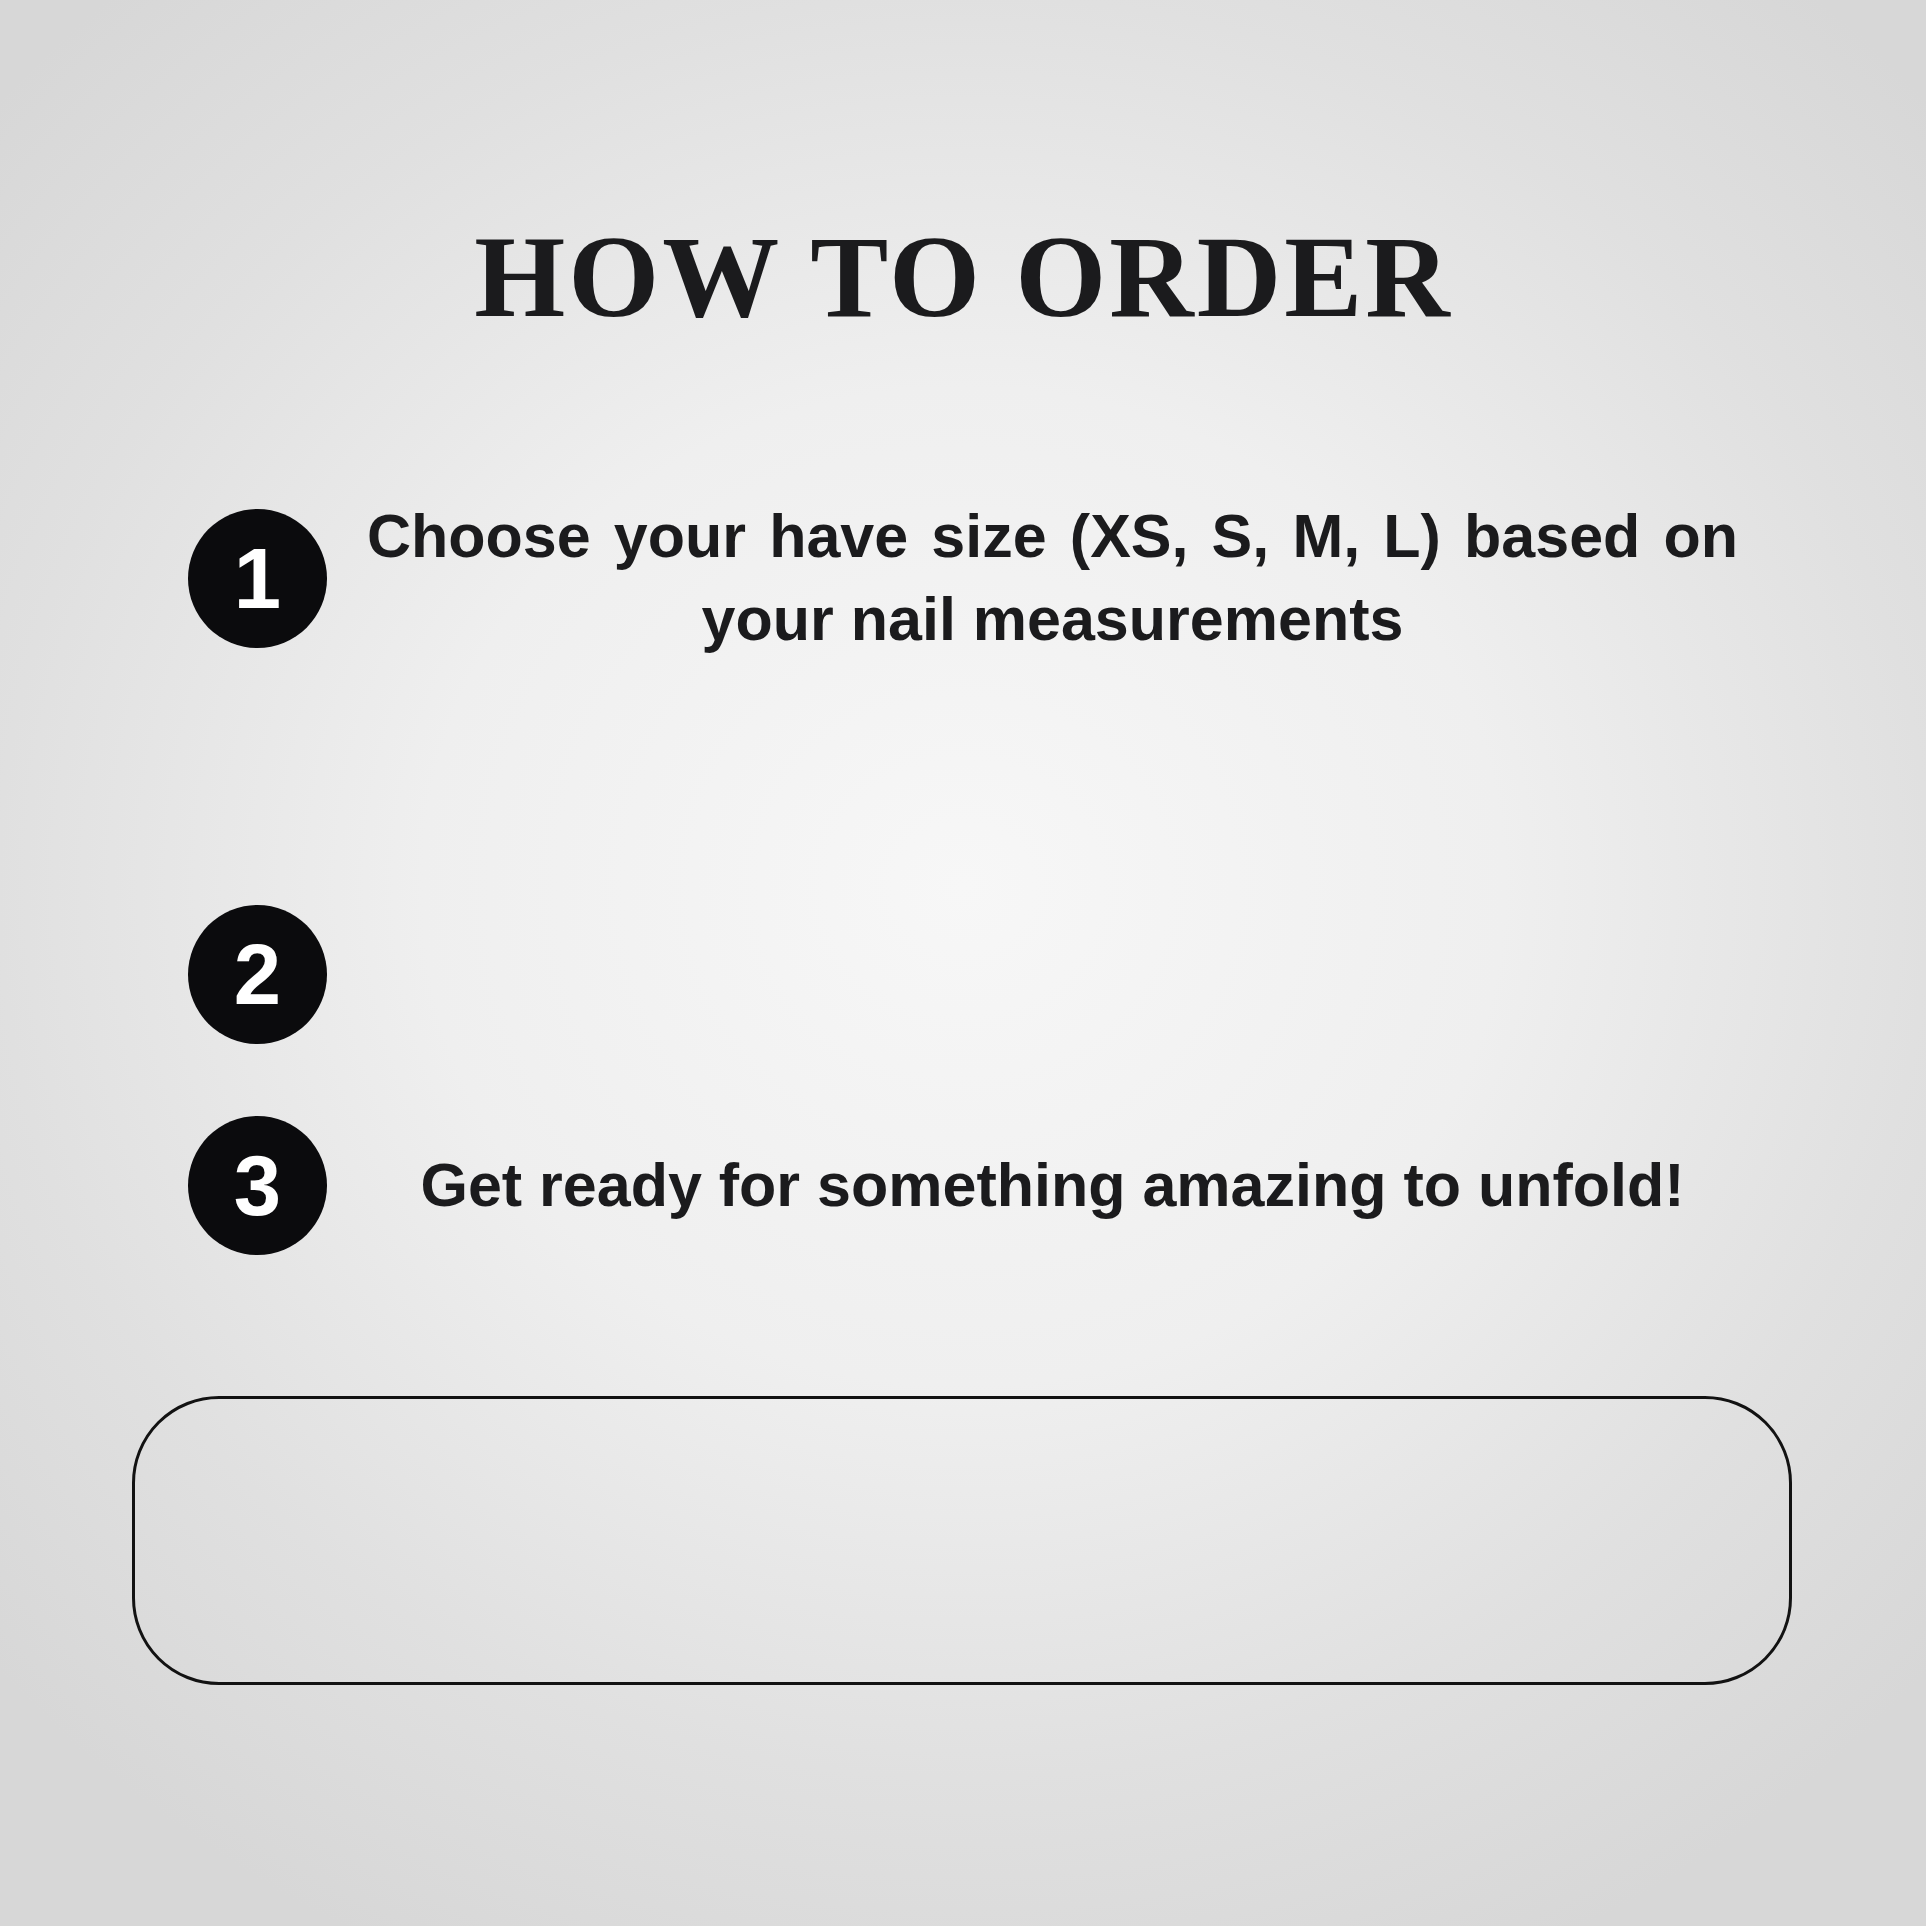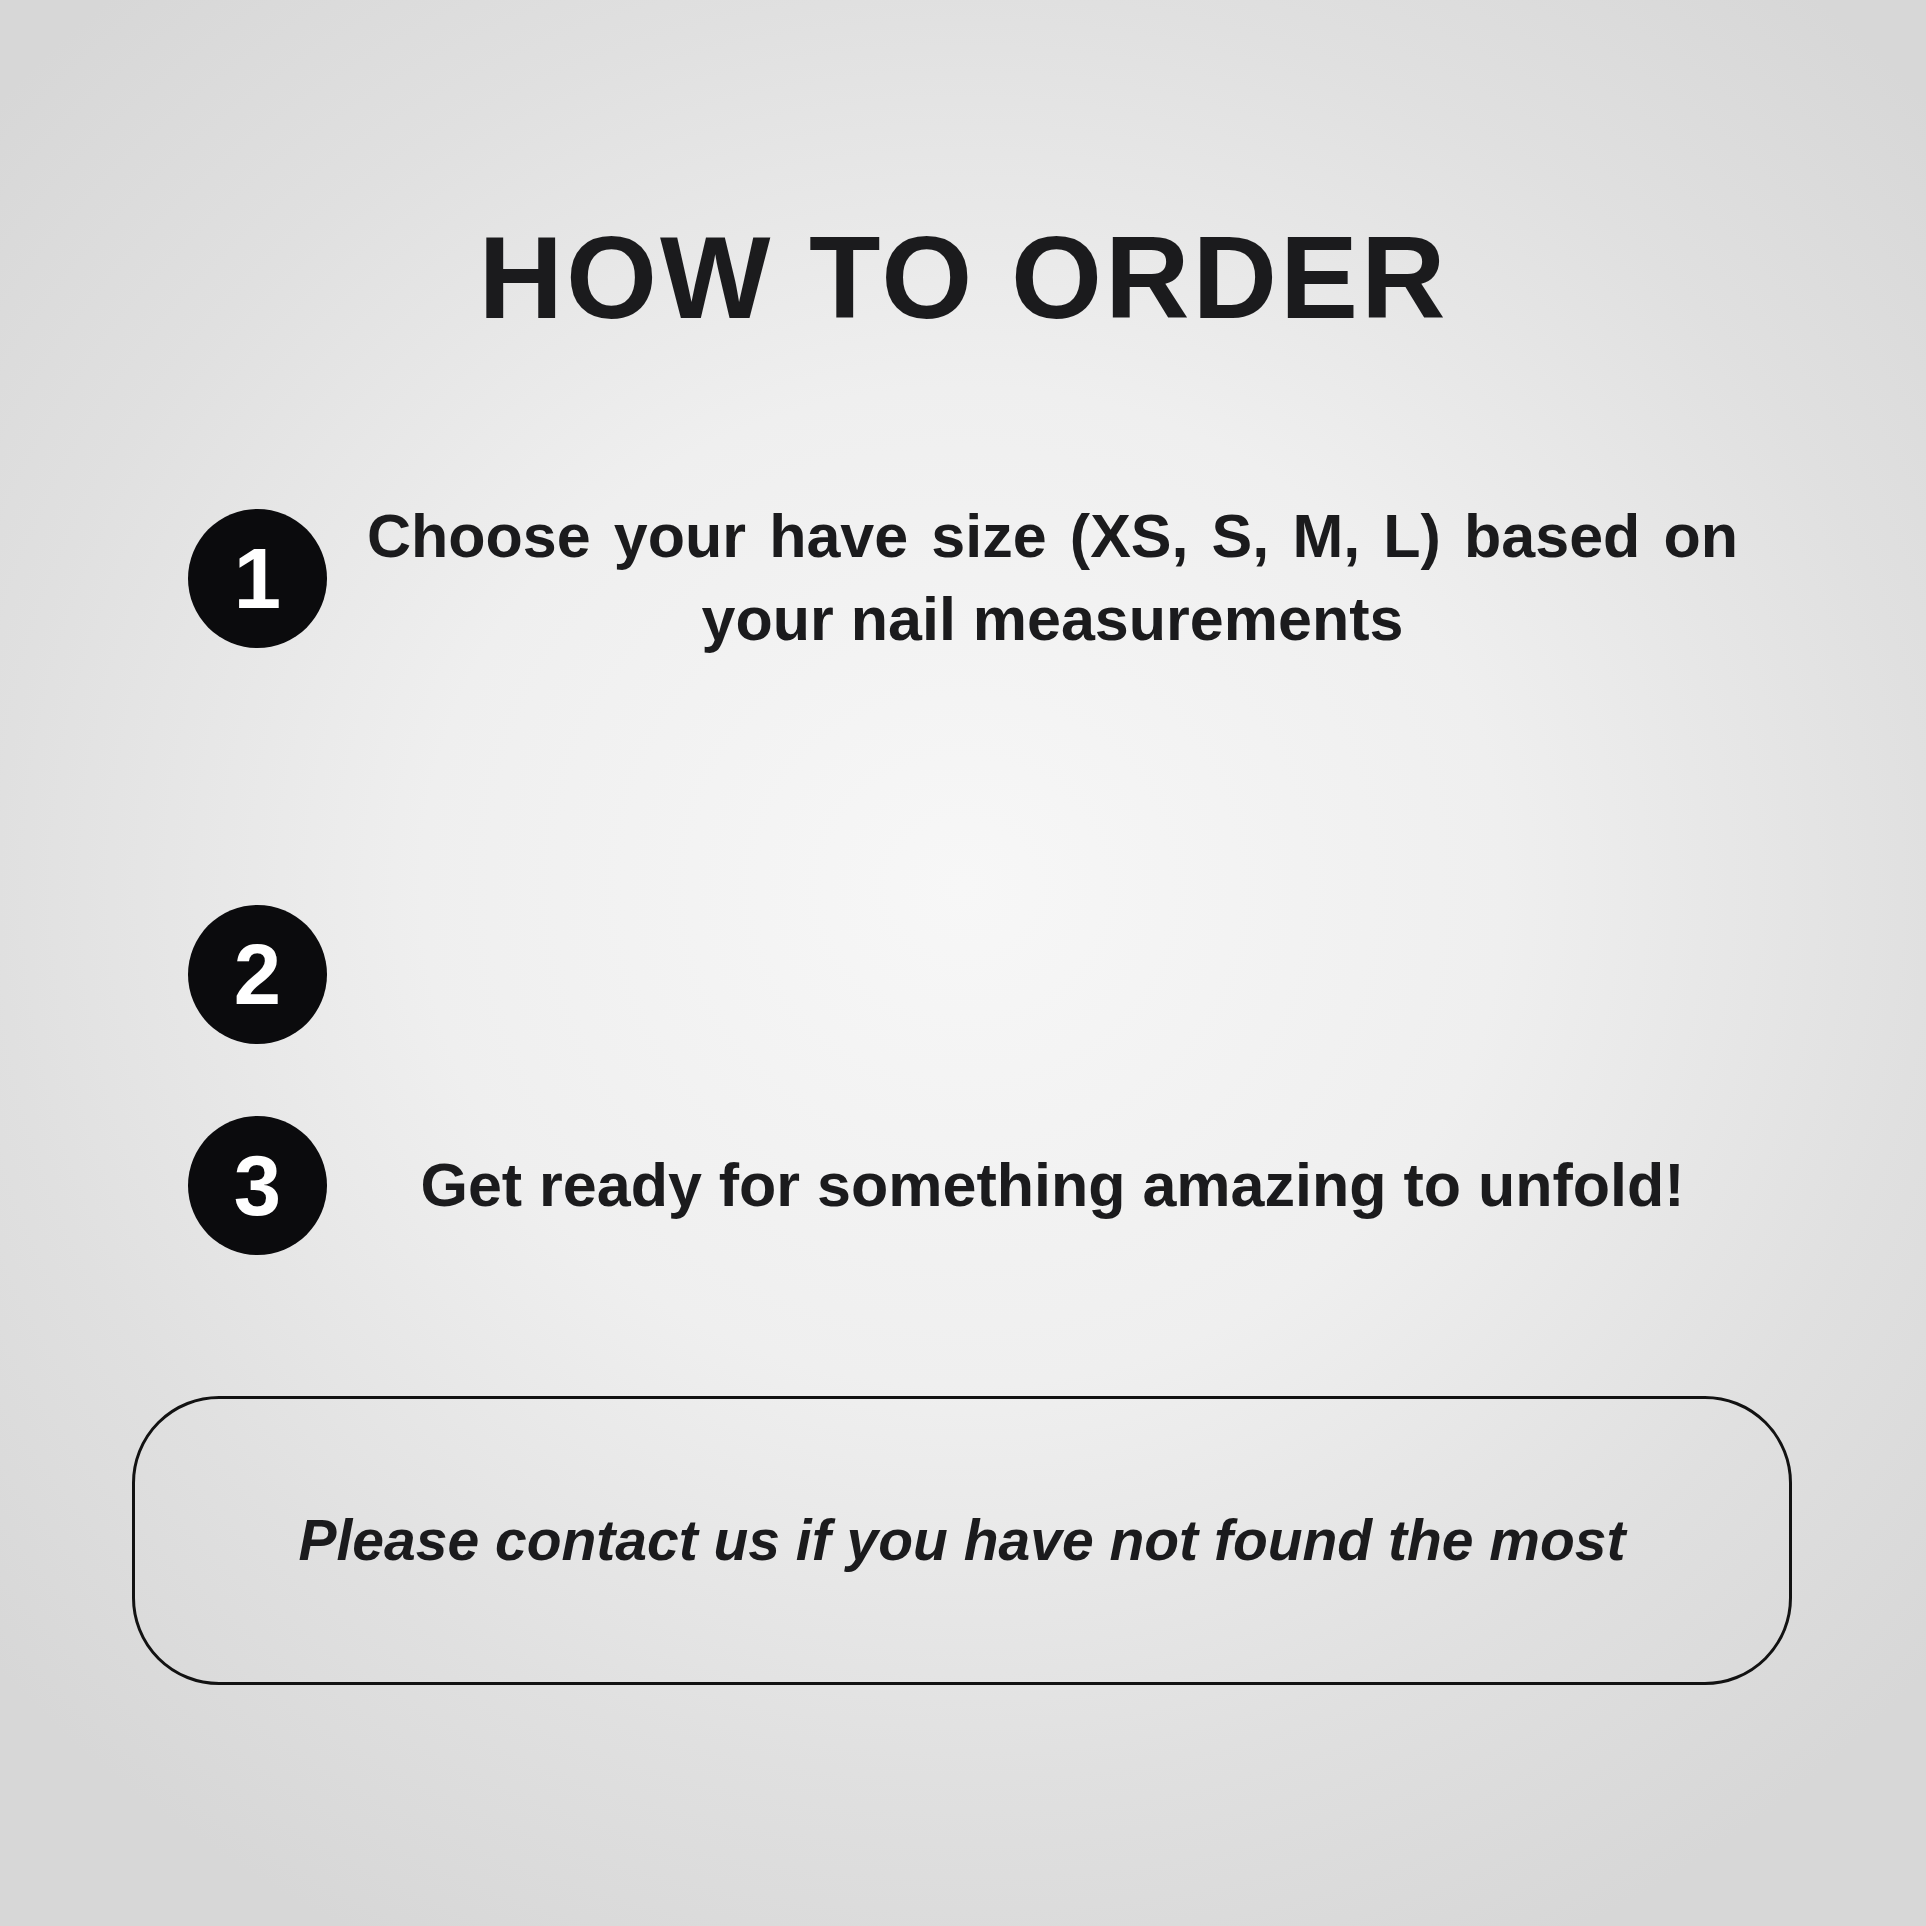--- a/index.html
+++ b/index.html
@@ -21,21 +21,21 @@
         #e0e0e0 75%,
         var(--bg-edge, #d7d7d7) 100%);
   }
   .title {
     position: absolute;
     top: 210px;
     left: 0;
     width: 100%;
     margin: 0;
     text-align: center;
-    font-family: Liberation Sans, sans-serif;
+    font-family: Liberation Serif, serif;
     font-weight: 700;
     font-size: 117px;
     letter-spacing: 3px;
     color: var(--text, #141416);
   }
   .step {
     position: absolute;
     left: 188px;
     display: flex;
     align-items: center;
@@ -133,18 +133,17 @@
     <div class="badge">
       <span>3</span>
     </div>
     <div class="step-text">
       <div class="lline">Get ready for something amazing to unfold!</div>
     </div>
   </div>
 
   <div class="footer-box">
     <div class="footer-text">
-      <div>Please contact us if you have not found the most</div>
     </div>
   </div>
 
 </div>
 
 
 </body></html>

